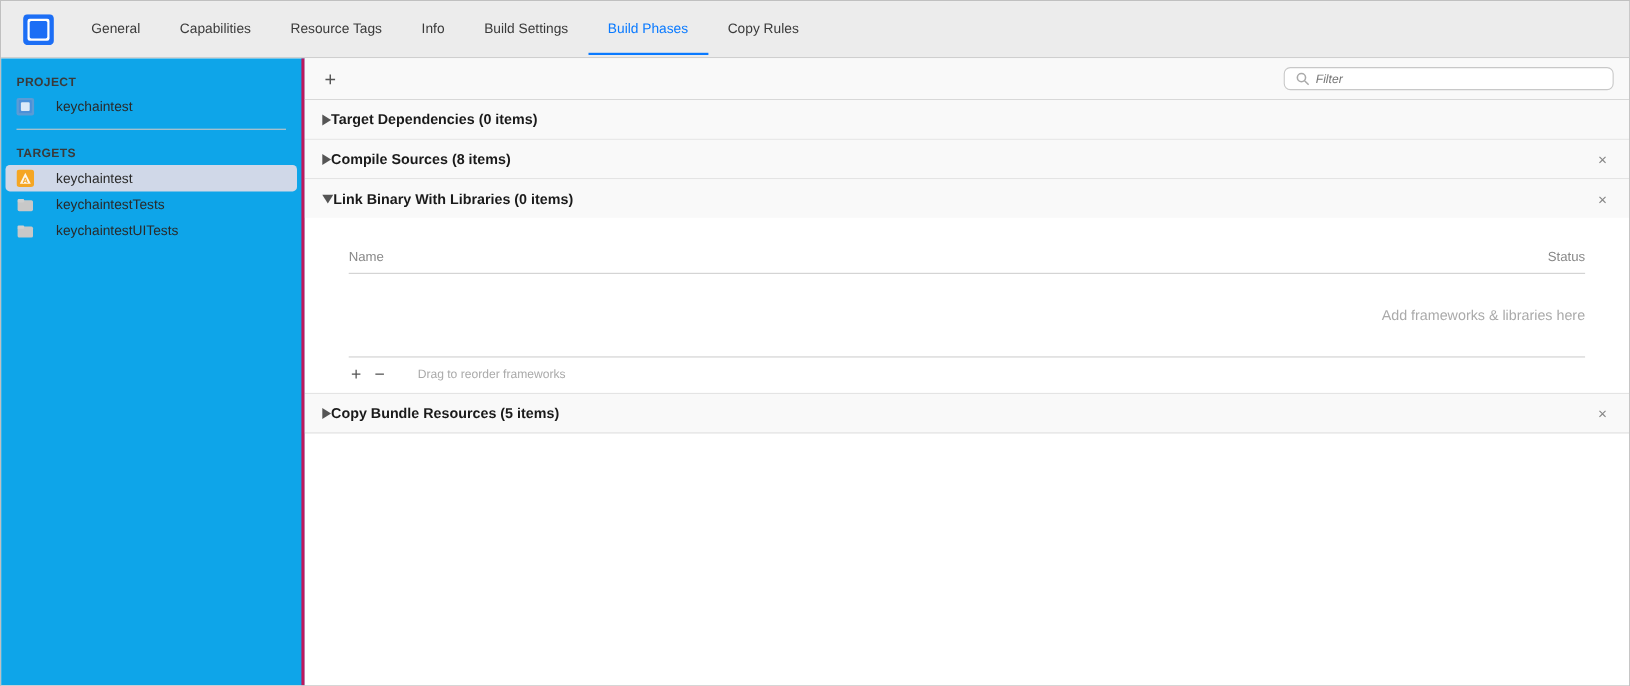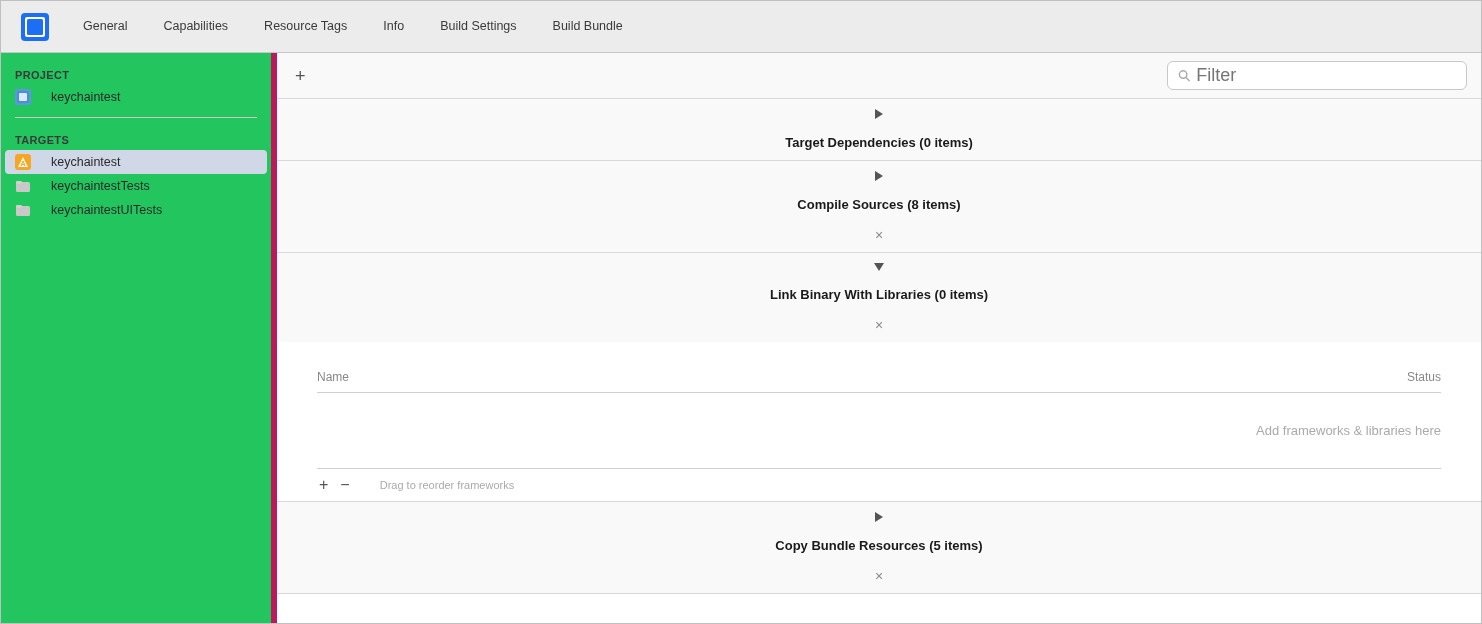--- a/index.html
+++ b/index.html
@@ -60,22 +60,22 @@
     
     .main-content {
       display: flex;
       flex: 1;
       overflow: hidden;
     }
 
     
     .sidebar {
       width: 276px;
-      background: #22c55e;
-      border-right: 6px solid #be185d;
+      background: #0ea5e9;
+      border-right: 3px solid #be185d;
       flex-shrink: 0;
       padding-top: 8px;
     }
 
     .sidebar-section-header {
       font-size: 11px;
       font-weight: 700;
       color: #3a3a3a;
       padding: 8px 14px 4px 14px;
       text-transform: uppercase;
@@ -165,39 +165,39 @@
       border-radius: 6px;
       background: #ffffff;
       padding: 3px 10px;
       width: 300px;
       gap: 6px;
     }
 
     .filter-box input {
       border: none;
       outline: none;
-      font-size: 18px;
+      font-size: 11px;
       color: #15803d;
       background: transparent;
       width: 100%;
+      font-style: italic;
     }
 
     
     .phase-section {
       border-bottom: 1px solid #d8d8d8;
     }
 
     .phase-header {
       display: flex;
       align-items: center;
       padding: 10px 16px;
       cursor: pointer;
       background: #f9f9f9;
-      gap: 16px;
-      flex-direction: column;
+      gap: 0;
     }
 
     .triangle {
       width: 0;
       height: 0;
       flex-shrink: 0;
     }
 
     .triangle-right {
       border-top: 5px solid transparent;
@@ -287,21 +287,22 @@
         <rect x="4" y="4" width="20" height="20" rx="2" fill="white"></rect>
         <rect x="6" y="6" width="16" height="16" rx="1.5" fill="#1c6ef5"></rect>
       </svg>
     </div>
 
     <div class="tab-item">General</div>
     <div class="tab-item">Capabilities</div>
     <div class="tab-item">Resource Tags</div>
     <div class="tab-item">Info</div>
     <div class="tab-item">Build Settings</div>
-    <div class="tab-item">Build Bundle</div>
+    <div class="tab-item active">Build Phases</div>
+    <div class="tab-item">Copy Rules</div>
   </div>
 
   <div class="main-content">
 
     <div class="sidebar">
 
       <div class="sidebar-section-header">PROJECT</div>
 
       <div class="sidebar-item">
         <div class="project-icon">

